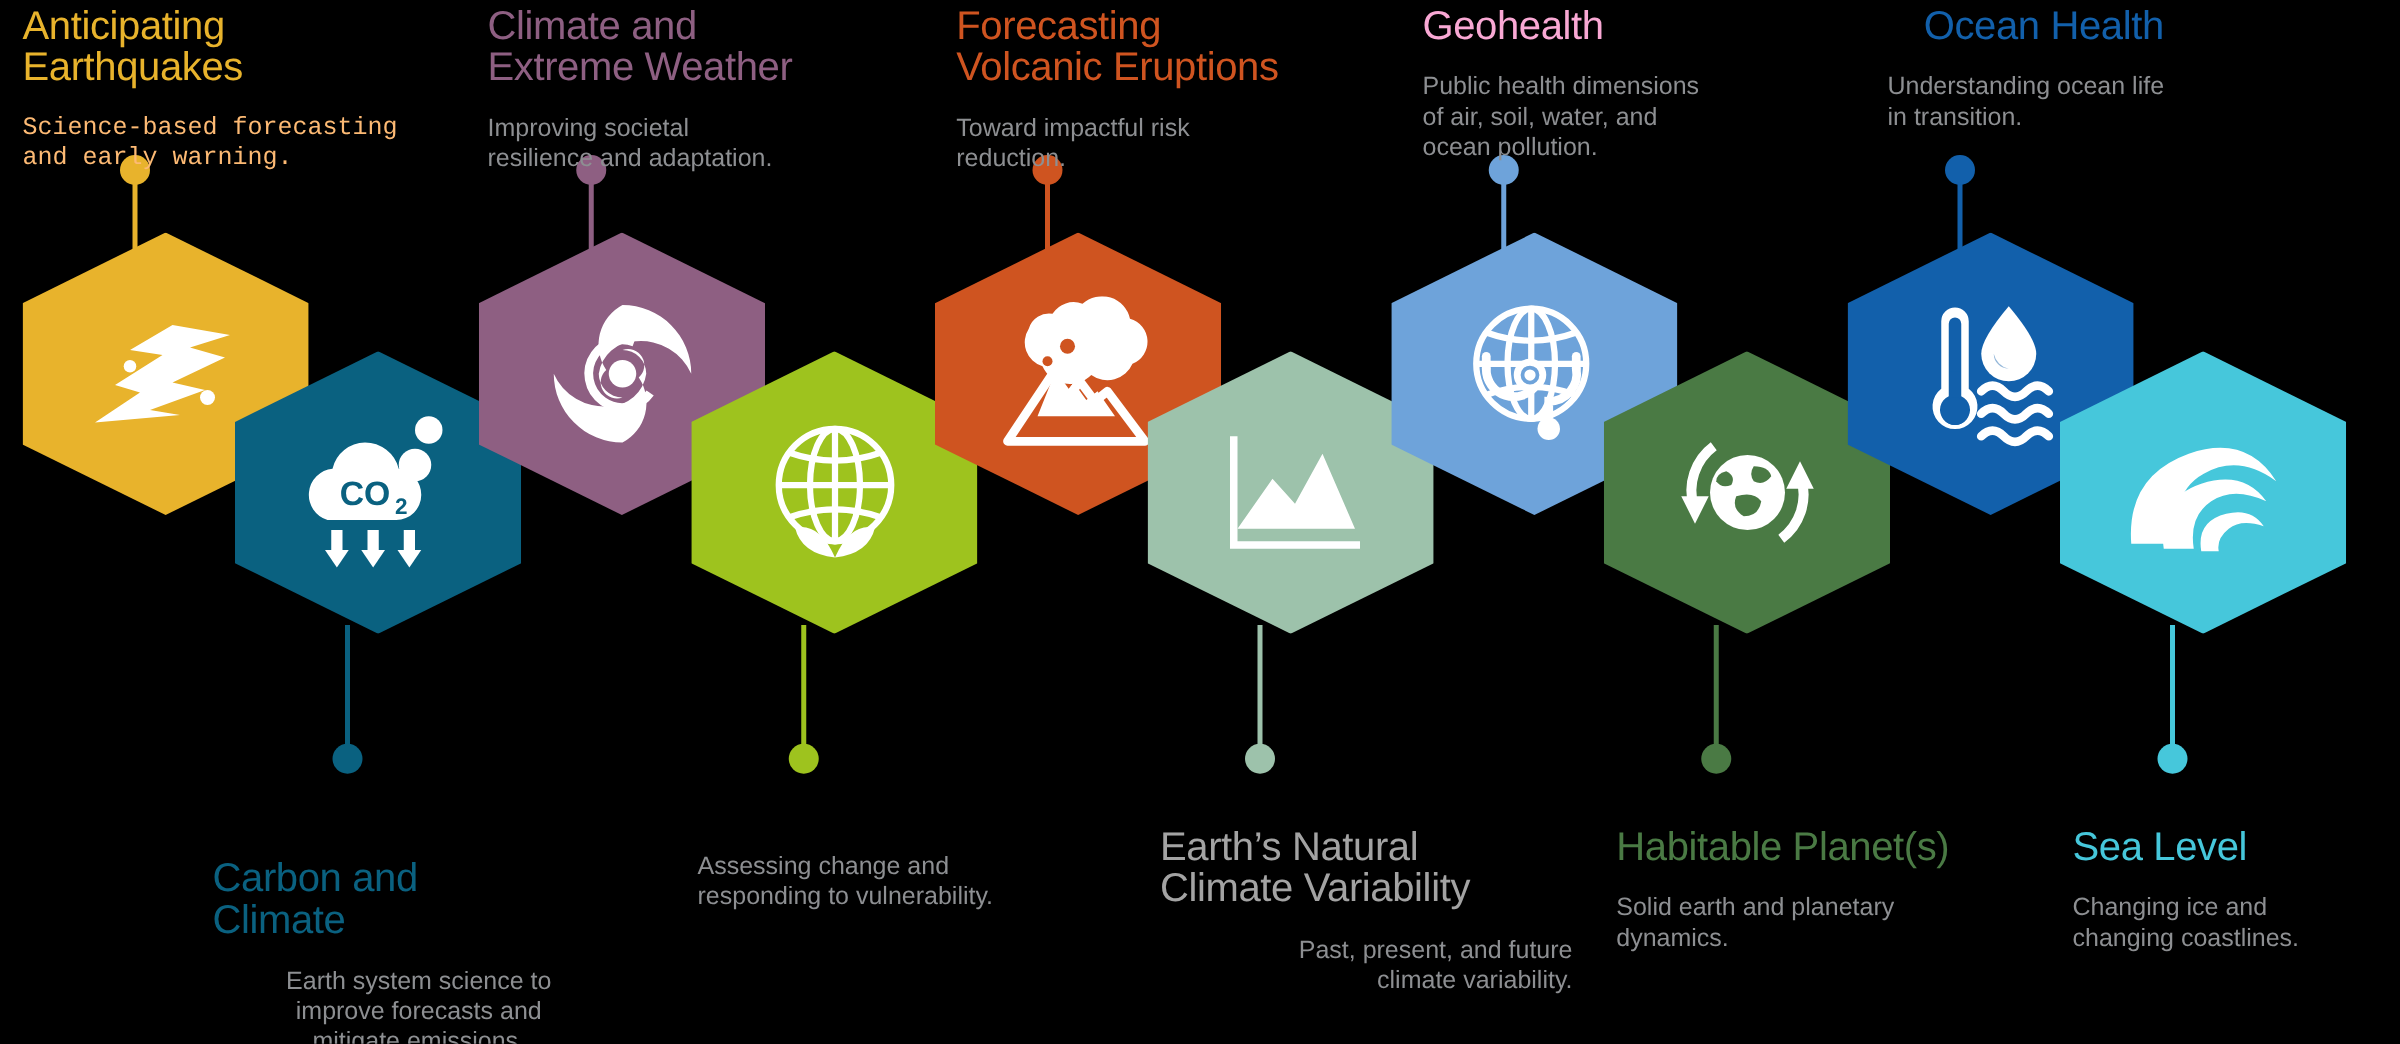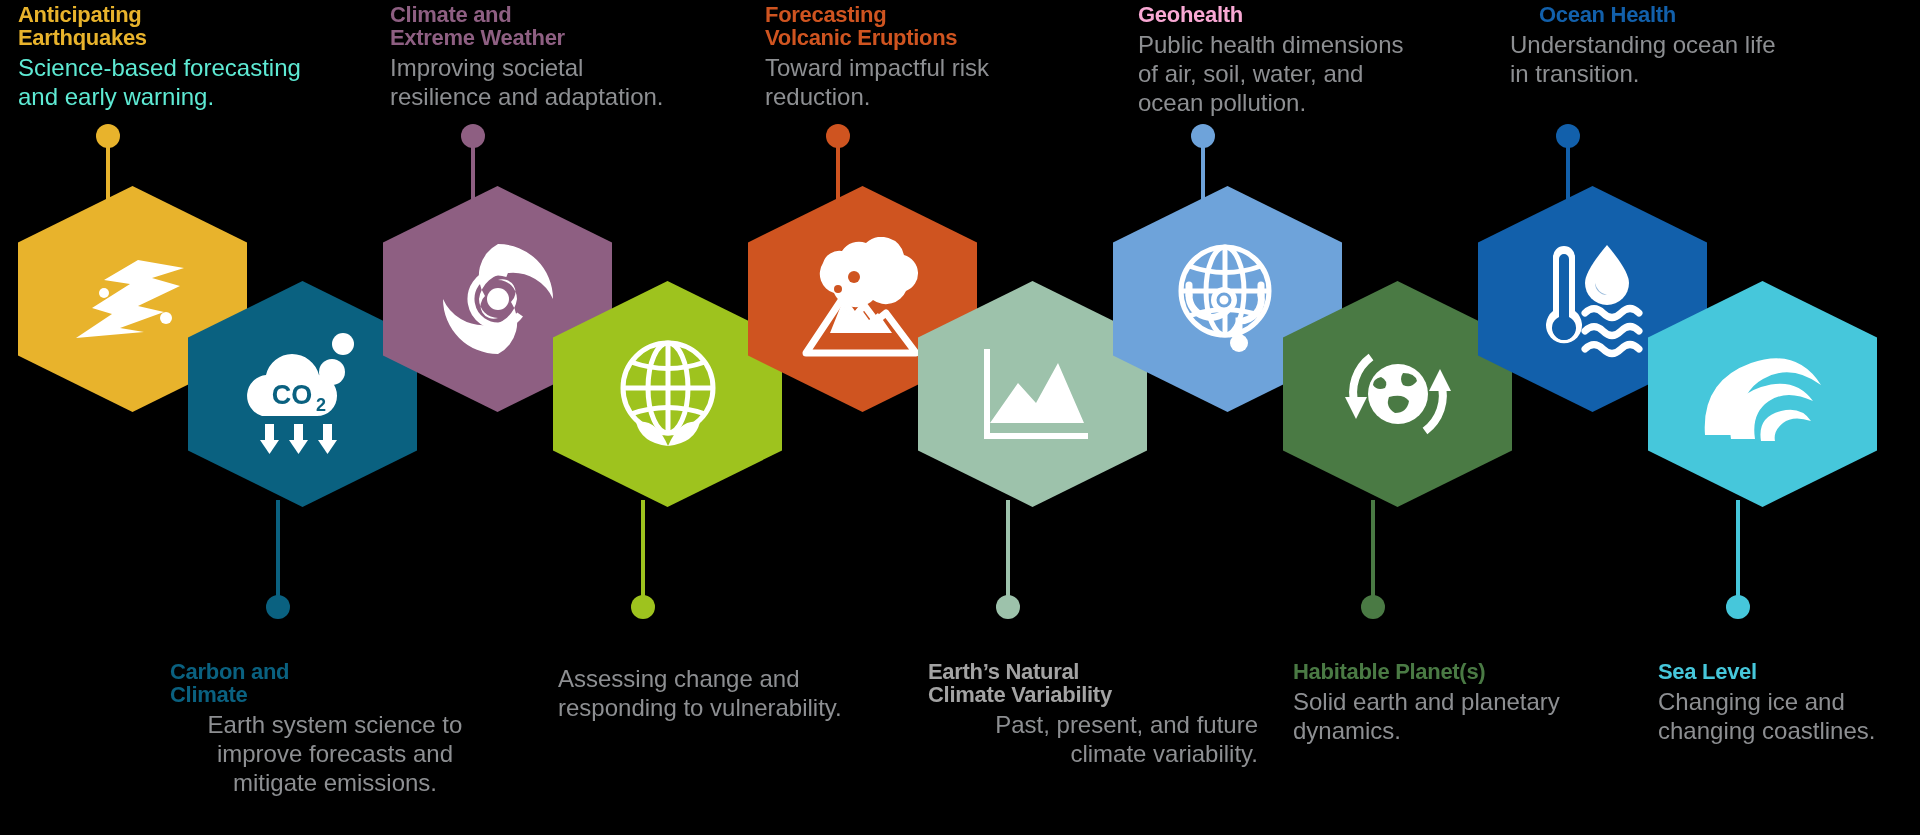--- a/index.html
+++ b/index.html
@@ -17,31 +17,31 @@
     height: 835px;
     background: #000000;
   }
 
   
   .txt {
     position: absolute;
     width: 330px;
   }
   .txt .title {
-    font-weight: bold;
-    font-size: 22px;
+    font-weight: normal;
+    font-size: 32px;
     line-height: 1.04;
     letter-spacing: -0.3px;
     white-space: pre-line;
   }
   .txt .desc {
-    font-size: 24px;
+    font-size: 20px;
     line-height: 1.22;
     color: #8d8f92;
-    margin-top: 3px;
+    margin-top: 20px;
     white-space: pre-line;
   }
 
   
   .stem {
     position: absolute;
     width: 4px;
   }
   .dot {
     position: absolute;
@@ -73,21 +73,21 @@
         <svg width="118" height="86" viewBox="0 0 118 86">
         <polygon fill="white" points="2,82 38,58 18,52 56,28 30,24 64,4 110,12 78,22 106,30 64,50 90,56 46,72 70,76"></polygon>
         <circle fill="white" cx="30" cy="37" r="5"></circle>
         <circle fill="white" cx="92" cy="62" r="6"></circle>
       </svg>
       </span>
     </div>
     <div class="txt" style="left: 18px; top: 4px; z-index: 50;">
       <div class="title" style="color: rgb(232, 179, 44);">Anticipating
 Earthquakes</div>
-      <div class="desc" style="color: #5eead4;">Science-based forecasting
+      <div class="desc" style="color: #fdba74; font-family: Liberation Mono, monospace;">Science-based forecasting
 and early warning.</div>
     </div>
     <div class="stem" style="background: rgb(10, 97, 128); left: 276px; top: 500px; height: 100px;"></div>
     <div class="dot" style="background: rgb(10, 97, 128); left: 266px; top: 595px;"></div>
     <div class="hex" style="background: rgb(10, 97, 128); left: 188px; top: 281px; z-index: 12;">
       <span>
         <svg width="126" height="124" viewBox="0 0 126 124">
         <circle fill="white" cx="103" cy="12" r="11"></circle>
         <circle fill="white" cx="92" cy="40" r="13"></circle>
         <path fill="white" d="M22 84 a21 21 0 0 1 4 -41 a27 27 0 0 1 26 -21 a28 28 0 0 1 27 21 a21 21 0 0 1 18 21 a20 20 0 0 1 -20 20 z"></path>
@@ -98,21 +98,21 @@
             <polygon points="20,108 39,108 29.5,122"></polygon>
           <rect x="54" y="92" width="9" height="18"></rect>
             <polygon points="49,108 68,108 58.5,122"></polygon>
           <rect x="83" y="92" width="9" height="18"></rect>
             <polygon points="78,108 97,108 87.5,122"></polygon>
         </g>
       </svg>
       </span>
     </div>
     <div class="txt" style="left: 170px; top: 661px; z-index: 50;">
-      <div class="title" style="color: rgb(10, 97, 128);">Carbon and
+      <div class="title" style="color: rgb(10, 97, 128); margin-top: 25px;">Carbon and
 Climate</div>
       <div class="desc" style="color: rgb(141, 143, 146); text-align: center;">Earth system science to
 improve forecasts and
 mitigate emissions.</div>
     </div>
     <div class="stem" style="background: rgb(142, 95, 130); left: 471px; top: 136px; height: 64px;"></div>
     <div class="dot" style="background: rgb(142, 95, 130); left: 461px; top: 124px;"></div>
     <div class="hex" style="background: rgb(142, 95, 130); left: 383px; top: 186px; z-index: 12;">
       <span>
         <svg width="118" height="118" viewBox="0 0 118 118">

